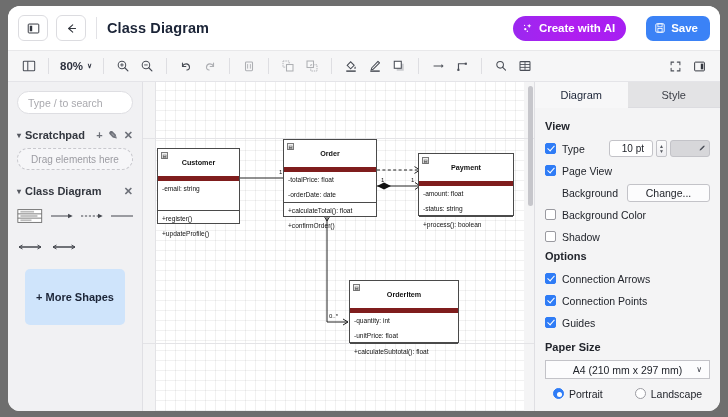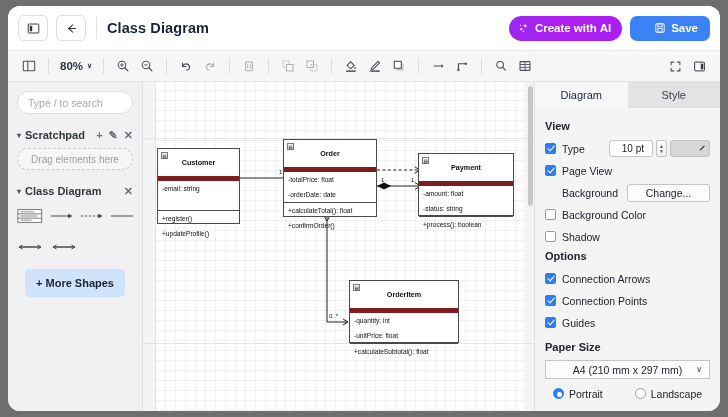--- a/index.html
+++ b/index.html
@@ -31,30 +31,30 @@
     border: 1px solid #dcdce0; border-radius: 6px;
     background: #fff;
     display: flex; align-items: center; justify-content: center;
     margin-right: 8px; cursor: pointer;
   }
   .tb-sep { width: 1px; height: 22px; background: #e2e2e6; margin: 0 10px 0 2px; }
   .doc-title {
     font-size: 14.5px; font-weight: bold; color: #1b2437;
     letter-spacing: .1px;
   }
-  .titlebar-right { margin-left: auto; display: flex; align-items: center; gap: 8px; }
+  .titlebar-right { margin-left: auto; display: flex; align-items: center; gap: 20px; }
   .btn-ai {
     height: 25px; padding: 0 11px 0 9px;
     background: linear-gradient(90deg,#9b28f0 0%,#b01ef0 50%,#a61ff2 100%);
     color: #fff; font-size: 11.5px; font-weight: bold;
     border: none; border-radius: 13px;
     display: flex; align-items: center; gap: 5px; cursor: pointer;
   }
   .btn-save {
-    height: 25px; padding: 0 12px 0 24px;
+    height: 25px; padding: 0 12px 0 8px;
     background: #3b82f6; color: #fff;
     font-size: 11.5px; font-weight: bold;
     border: none; border-radius: 7px;
     display: flex; align-items: center; gap: 5px; cursor: pointer;
   }
 
   
   .toolbar {
     height: 31px; flex: 0 0 31px;
     background: #f6f6f7;
@@ -109,21 +109,21 @@
     display: flex; align-items: center; justify-content: center;
     font-size: 10px; color: #9c9ca2; background: #f6f6f8;
   }
   .shapes { margin-top: 10px; }
   .shape-row { display: flex; align-items: center; gap: 8px; margin-bottom: 13px; height: 18px; }
   .btn-more {
     margin: 8px auto 8px auto; display: block;
     background: #cfe4fb; color: #1b2437;
     border: none; border-radius: 5px;
     font-size: 11px; font-weight: bold;
-    padding: 8px 11px; cursor: pointer;
+    padding: 22px 11px; cursor: pointer;
     font-family: "Liberation Sans", sans-serif;
   }
 
   
   .canvas-wrap { flex: 1; position: relative; overflow: hidden; background: #f4f4f5; }
   .paper {
     position: absolute; left: 12px; top: 0; right: 10px; bottom: 0;
     background:
       repeating-linear-gradient(0deg,  rgba(0,0,0,.055) 0 1px, transparent 1px 10px),
       repeating-linear-gradient(90deg, rgba(0,0,0,.055) 0 1px, transparent 1px 10px),

